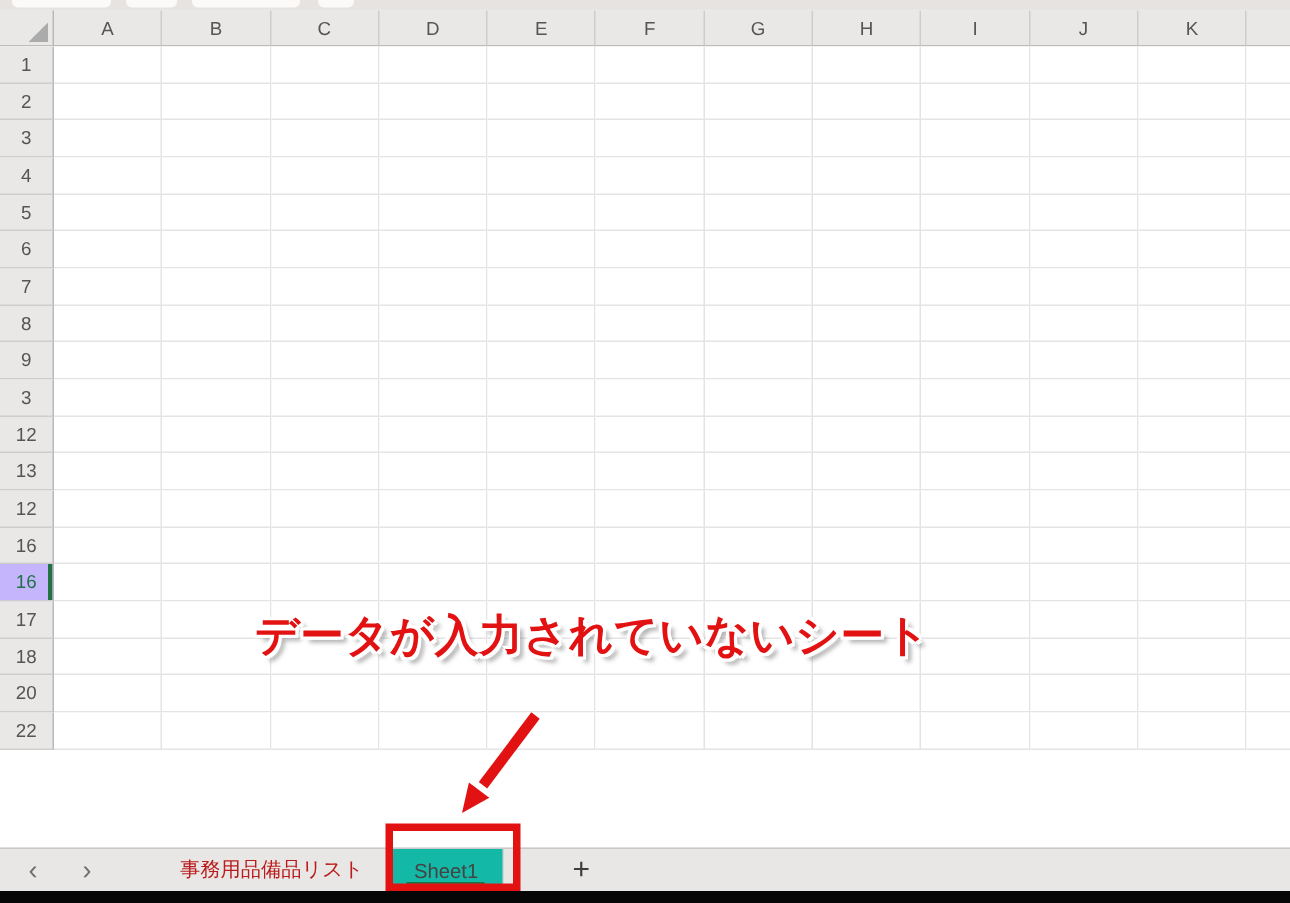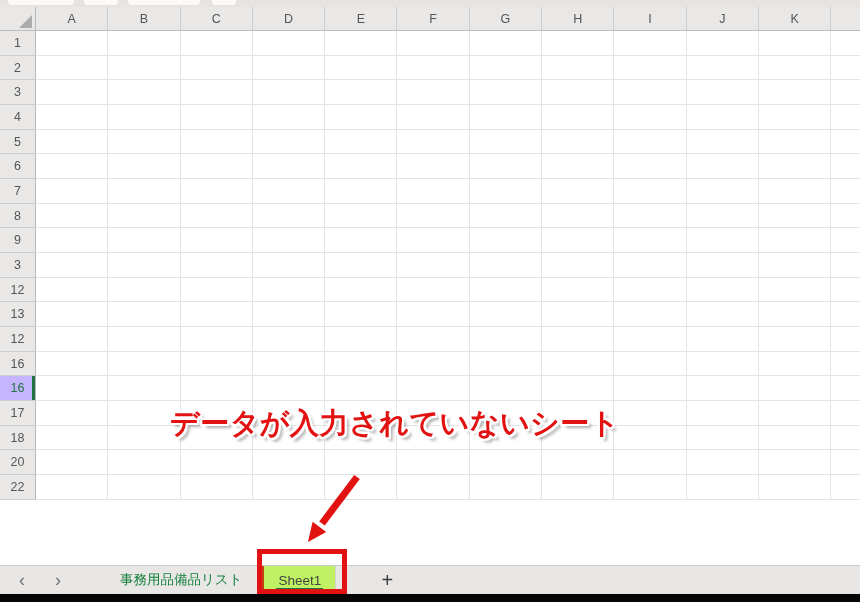--- a/index.html
+++ b/index.html
@@ -33,23 +33,23 @@
   .cell.partial { flex:1 1 auto; border-right:none; }
 
   
   .tab-bar { position:absolute; left:0; top:565px; width:860px; height:29px;
     background:#e9e7e5; border-top:1px solid #c9c9c9; display:flex; align-items:stretch; }
   .nav-btn { width:20px; display:flex; align-items:center; justify-content:center;
     color:#6f6f6f; font-size:18px; cursor:pointer; user-select:none; }
   .nav-prev { margin-left:12px; }
   .nav-next { margin-left:16px; }
   .tab { display:flex; align-items:center; justify-content:center; font-size:13.5px; cursor:pointer; }
-  .tab-inactive { margin-left:50px; padding:0 2px; color:#15803d; }
-  .tab-active { margin-left:14px; width:78px; background:#bef264; color:#444; position:relative;
-    border-left:6px solid #c2410c; border-right:1px solid #d6d4d2; }
+  .tab-inactive { margin-left:50px; padding:0 2px; color:#b91c1c; }
+  .tab-active { margin-left:14px; width:78px; background:#14b8a6; color:#444; position:relative;
+    border-left:1px solid #c2410c; border-right:1px solid #d6d4d2; }
   .tab-underline { position:absolute; left:12px; right:12px; bottom:3px; height:3px; background:var(--green); }
   .add-btn { margin-left:40px; align-self:center; font-size:20px; color:#3d3d3d;
     width:22px; text-align:center; cursor:pointer; user-select:none; }
 
   .black-bar { position:absolute; left:0; top:594px; width:860px; height:8px; background:#060606; }
 
   
   .annotation-text { position:absolute; left:170px; top:404px; z-index:20;
     font-size:29px; font-weight:bold; letter-spacing:0.5px; white-space:nowrap; color:var(--red);
     text-shadow:

